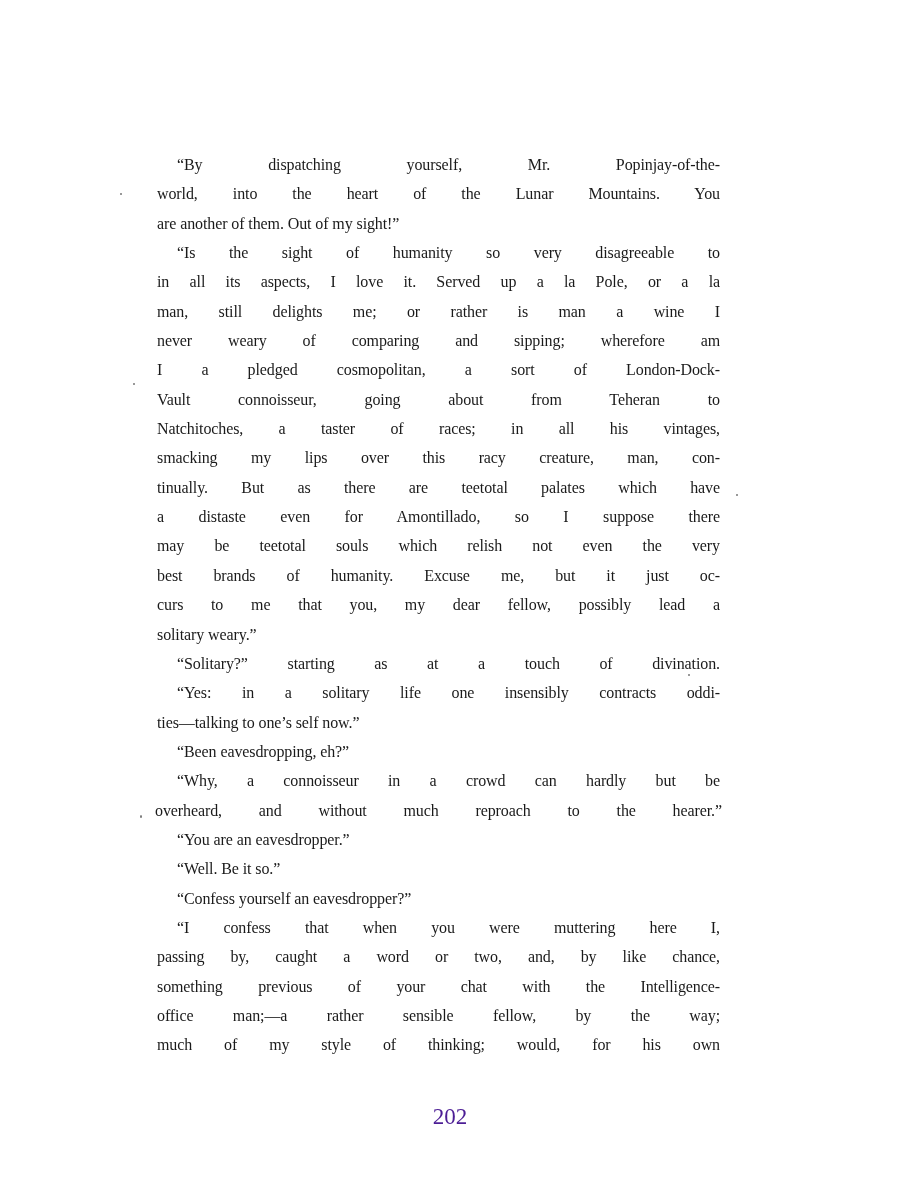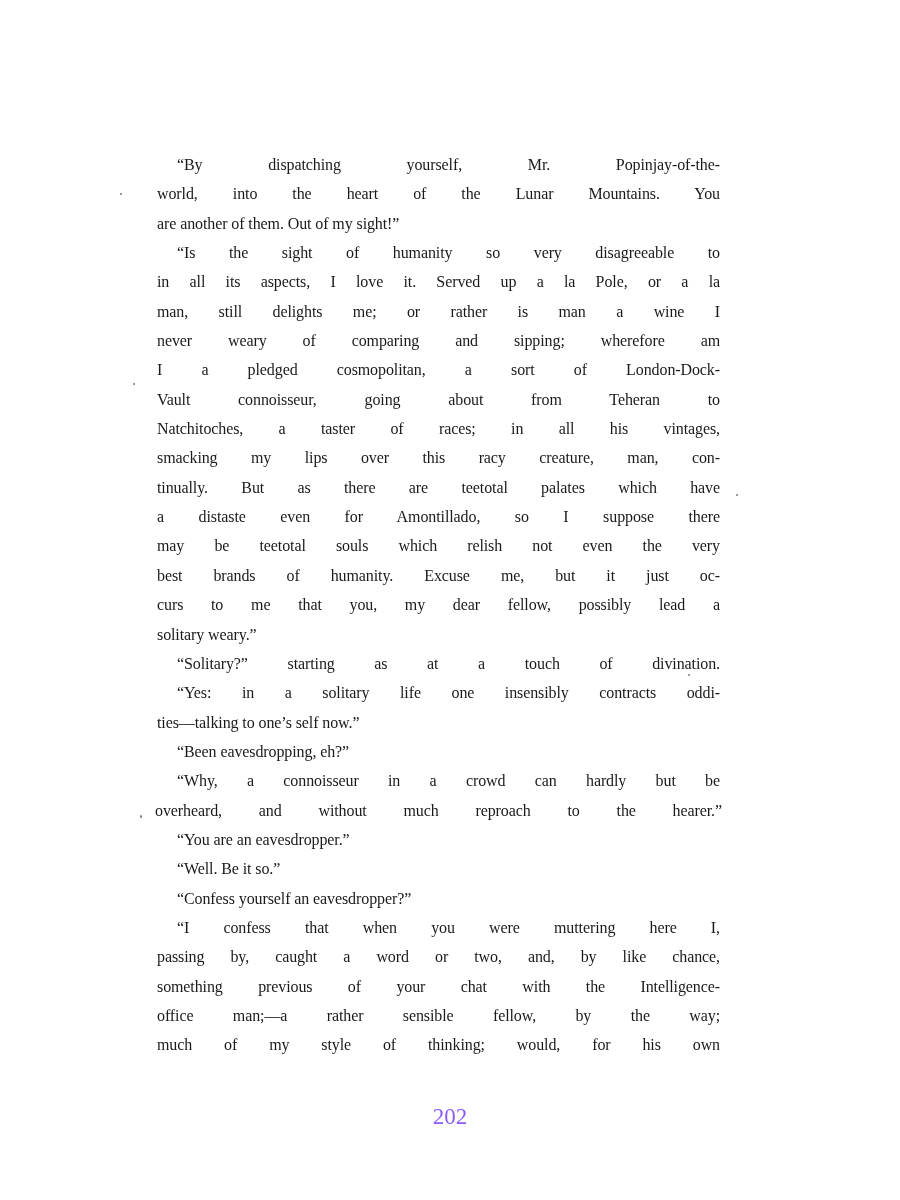--- a/index.html
+++ b/index.html
@@ -12,21 +12,21 @@
   .line {
     font-size: 16px; line-height: 29.35px; height: 29.35px;
     white-space: nowrap; text-align: justify; text-align-last: justify;
     letter-spacing: -0.1px;
   }
   .line.indent { padding-left: 20px; }
   .line.last { text-align-last: left; }
   .line.outdent { margin-left: -2px; margin-right: -2px; }
   .folio {
     position: absolute; left: 0; width: 900px; top: 1104px; text-align: center;
-    font-size: 23px; color: #8b5cf6;
+    font-size: 23px; color: #4c1d95;
   }
   .speck { position: absolute; background: #777; border-radius: 50%; }
 </style>
 </head>
 <body>
 
 <div class="page" id="text-block">
     <div class="line indent">“By dispatching yourself, Mr. Popinjay-of-the-</div>
     <div class="line">world, into the heart of the Lunar Mountains. You</div>
     <div class="line last">are another of them. Out of my sight!”</div>

